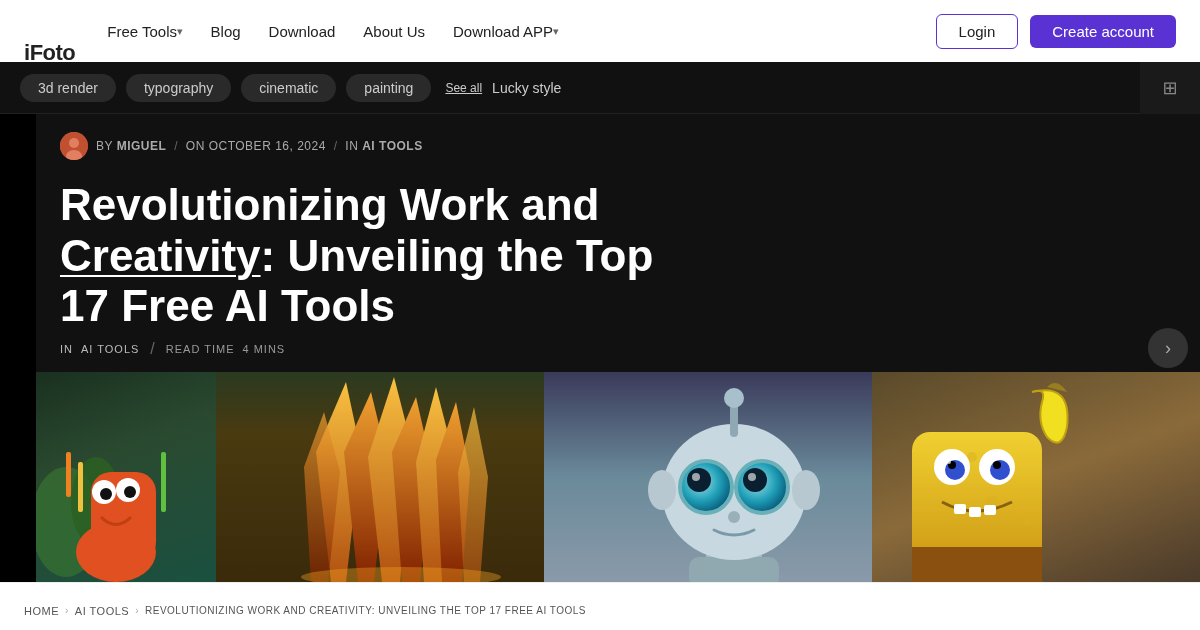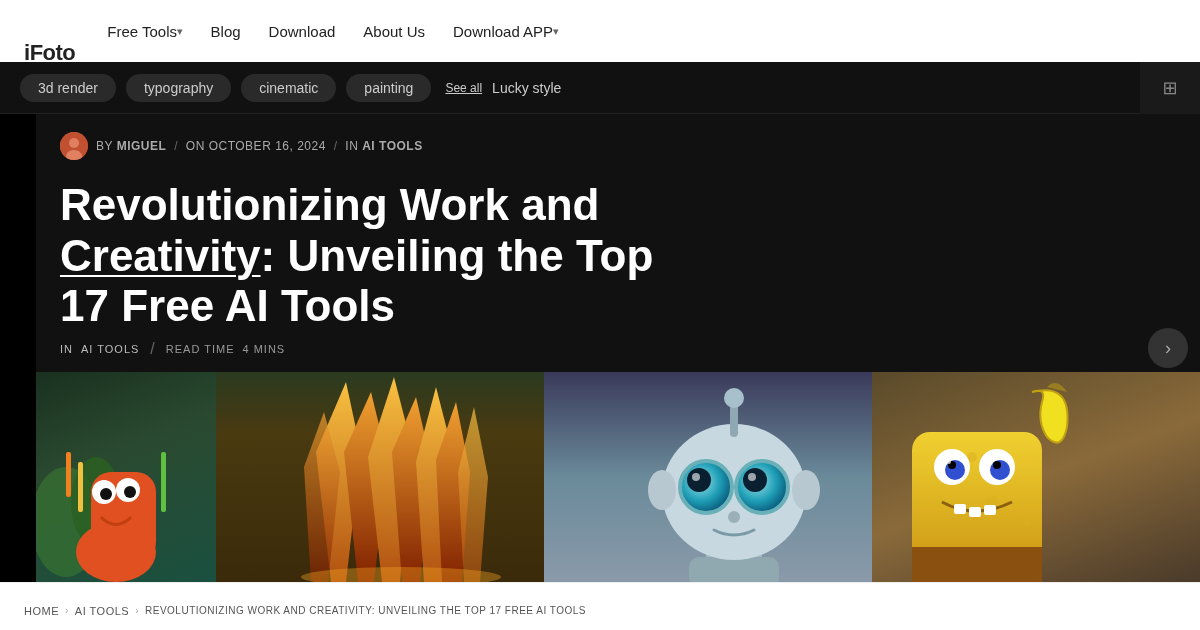--- a/index.html
+++ b/index.html
@@ -317,20 +317,24 @@
       <span>Download</span>
     </div>
     <div class="nav-item">
       <span>About Us</span>
     </div>
     <div class="nav-item">
       <span>Download APP</span>
       <span class="chevron">▾</span>
     </div>
   </nav>
+  <div class="header-actions">
+    <button class="btn-login">Login</button>
+    <button class="btn-create">Create account</button>
+  </div>
 </div>
 
 <div class="filter-bar">
   <button class="filter-tag">3d render</button>
   <button class="filter-tag">typography</button>
   <button class="filter-tag">cinematic</button>
   <button class="filter-tag">painting</button>
   <span class="filter-see-all">See all</span>
   <span class="filter-lucky">Lucky style</span>
   <div class="filter-right-panel">

